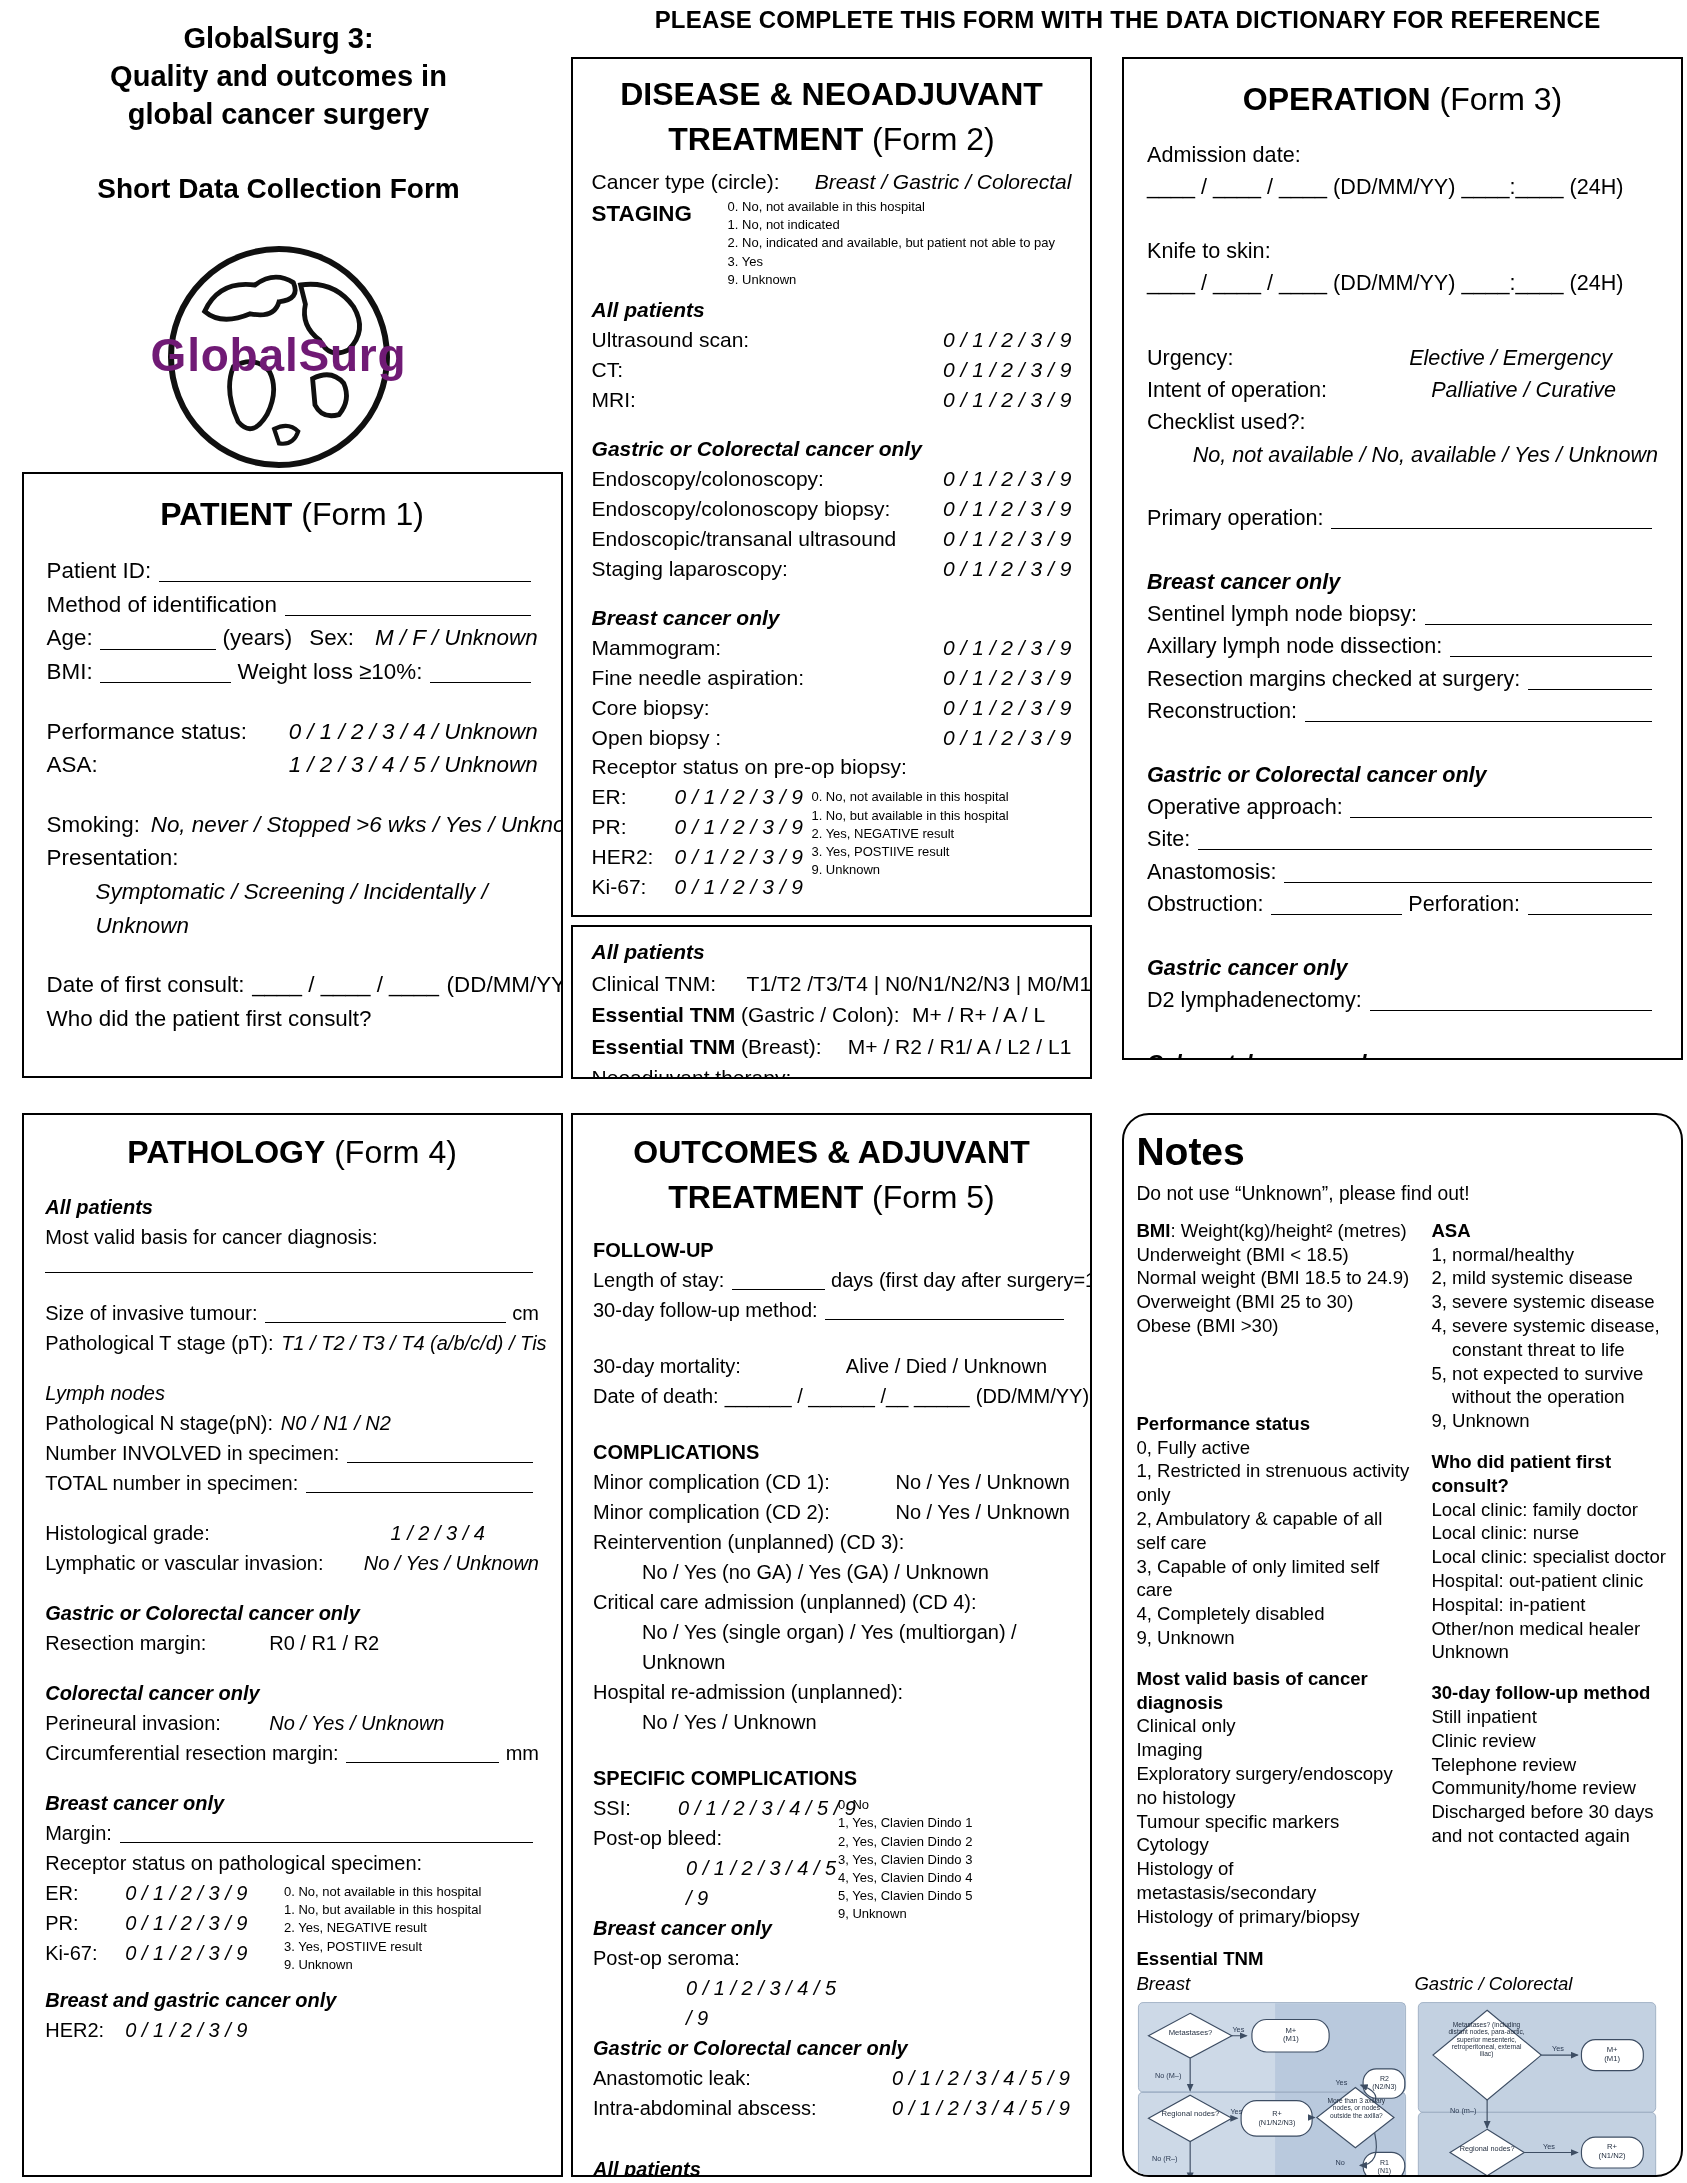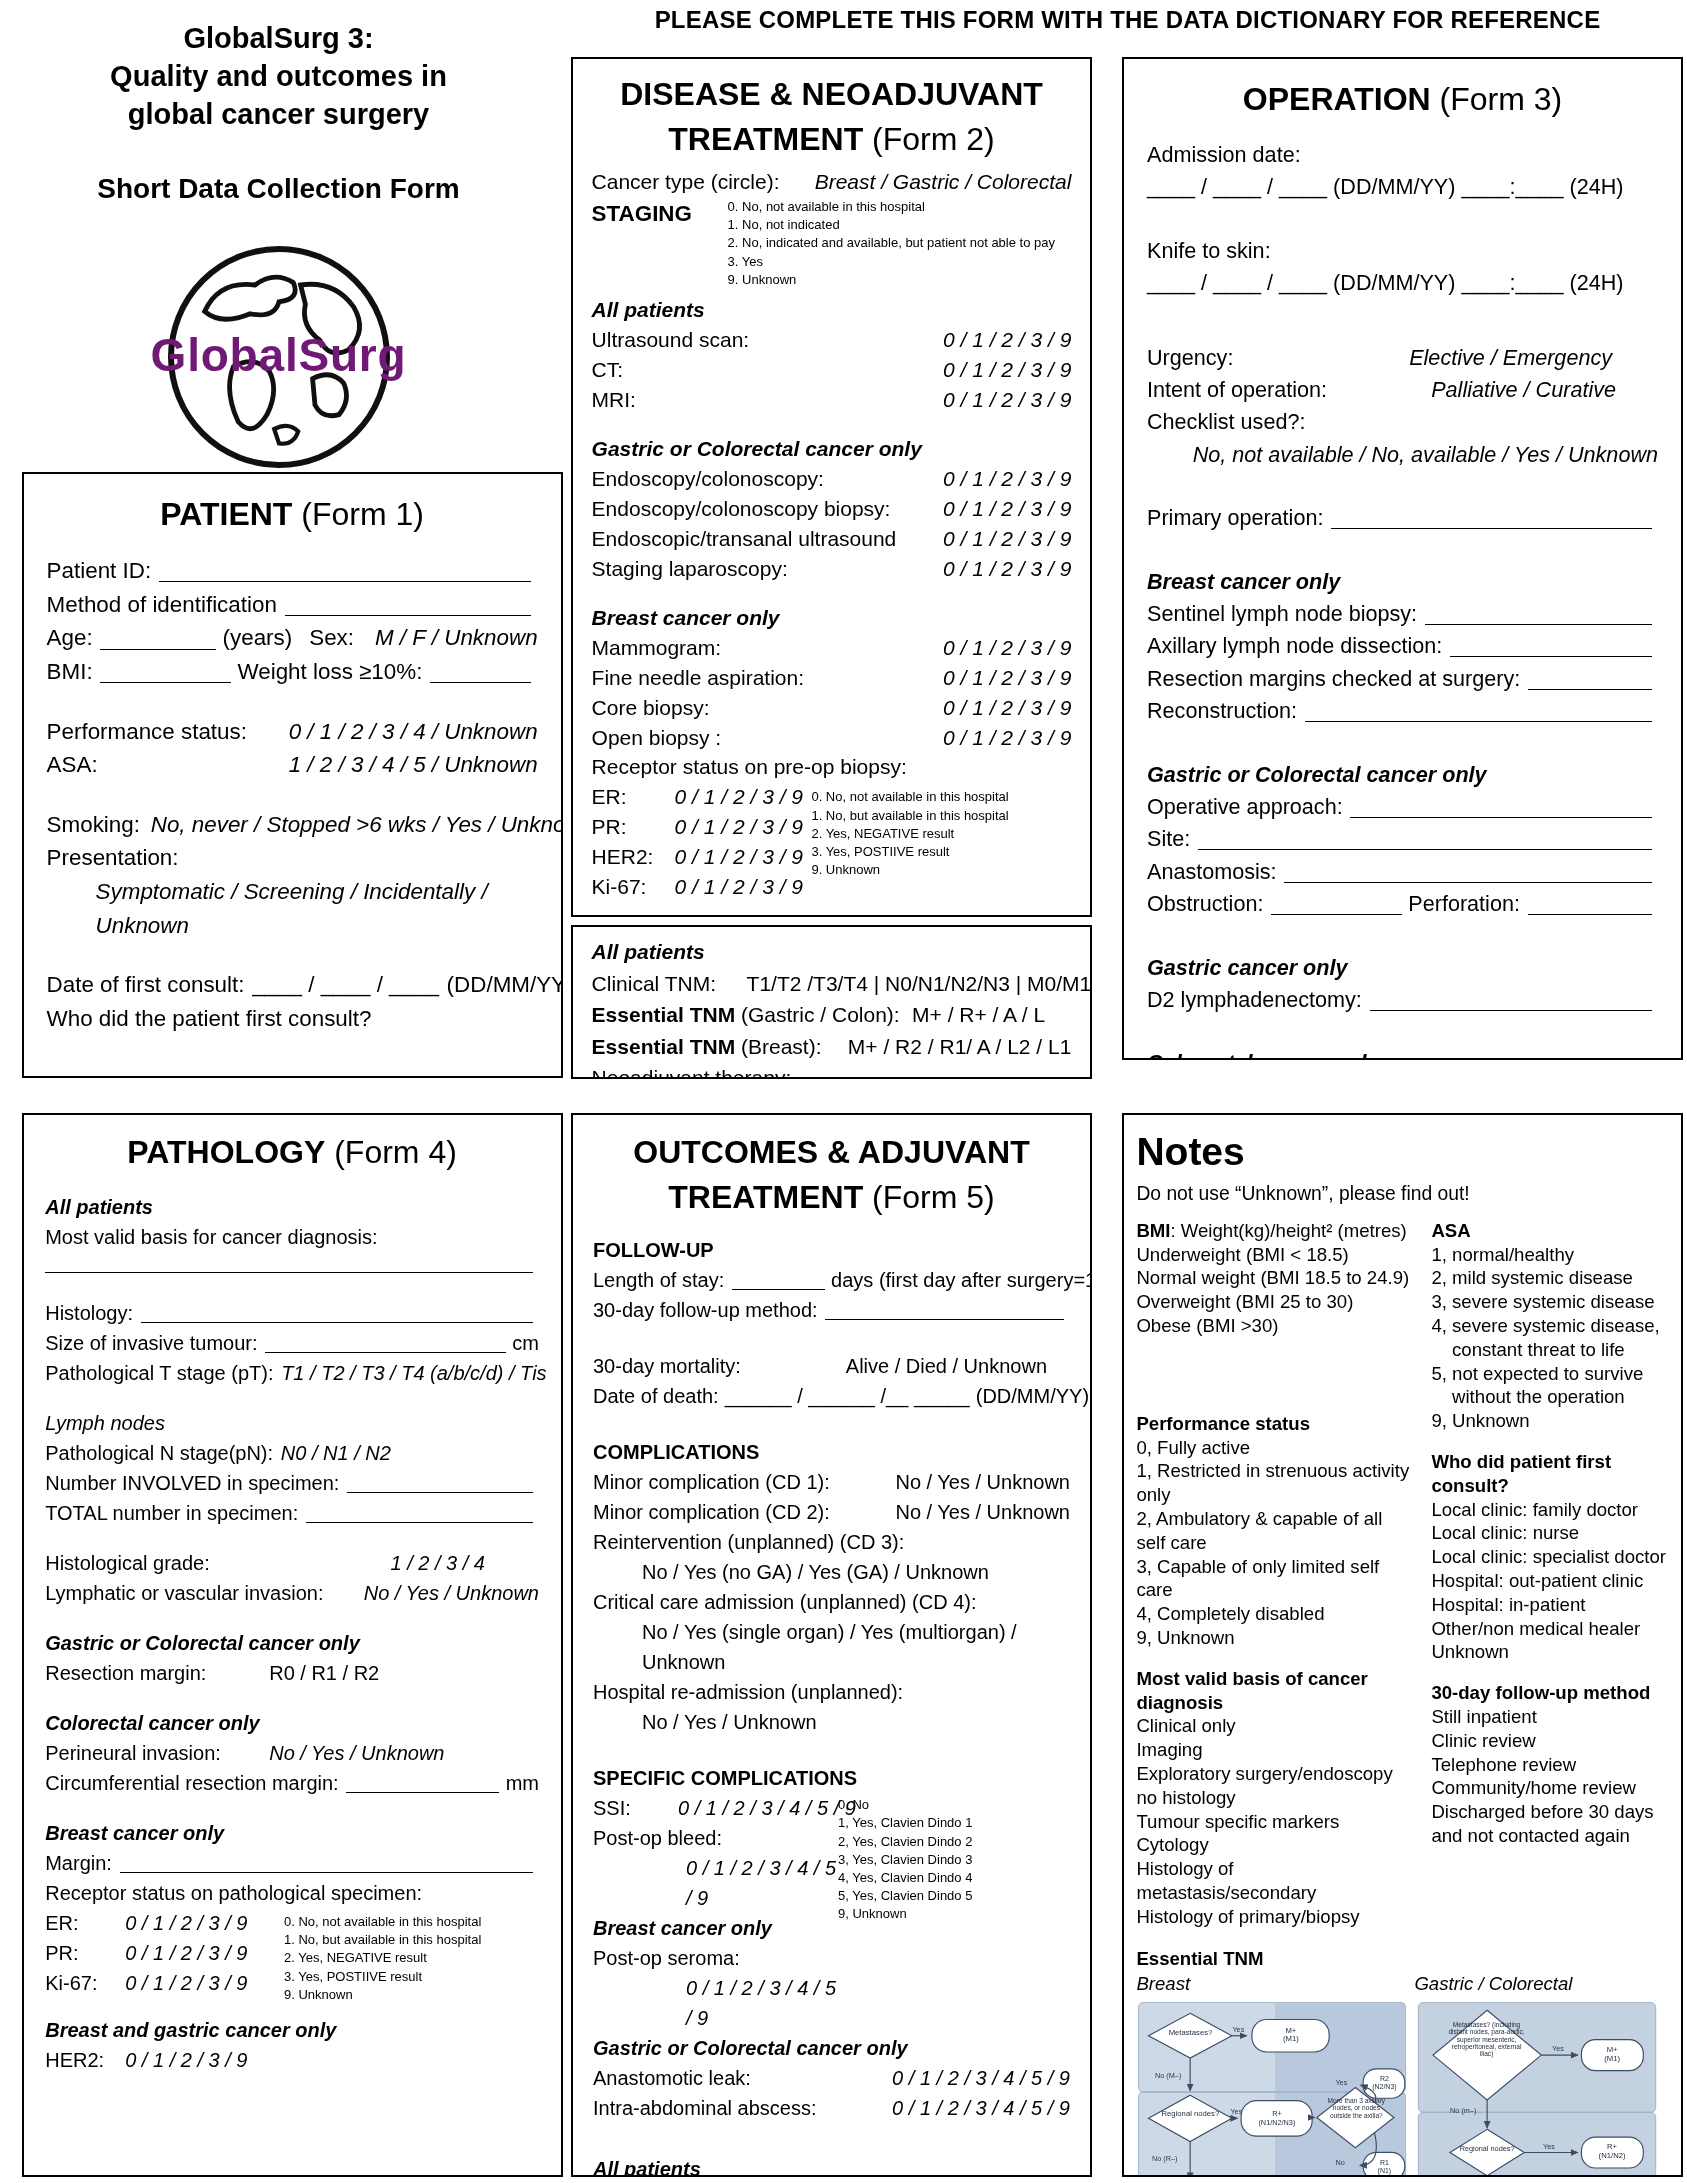--- a/index.html
+++ b/index.html
@@ -19,21 +19,21 @@
     font-size:46px;font-weight:bold;color:#701a75;letter-spacing:0.8px;}
   .brand-link{display:block;margin-top:12.4px;font-size:25px;color:#0000ee;text-decoration:underline;}
 
   .panel{position:absolute;border:2.3px solid #000;background:#fff;box-sizing:border-box;overflow:hidden;}
   #form1{left:21.6px;top:472px;width:541px;height:606px;padding:15.5px 23px;font-size:22.4px;line-height:1.5;}
   #form2a{left:571px;top:57px;width:521px;height:860px;padding:10.8px 18.6px;font-size:21px;line-height:1.42;}
   #form2b{left:571px;top:925px;width:521px;height:154px;padding:9.3px 18.6px;font-size:21px;line-height:1.5;}
   #form3{left:1122px;top:57px;width:561px;height:1003px;padding:15.5px 23px;font-size:21.6px;line-height:1.5;}
   #form4{left:21.6px;top:1113px;width:541px;height:1064px;padding:12.4px 21.6px;font-size:20px;line-height:1.5;}
   #form5{left:571px;top:1113px;width:521px;height:1064px;padding:12.4px 20px;font-size:20px;line-height:1.5;}
-  #notes{left:1122px;top:1113px;width:561px;height:1064px;padding:10.8px 12.4px;font-size:18.6px;line-height:1.28;}
+  #notes{left:1122px;top:1113px;width:561px;height:1064px;padding:10.8px 12.4px;font-size:18.6px;line-height:1.28;border-radius:27px;}
 
   .ptitle{text-align:center;font-size:32px;line-height:1.25;margin:4.6px 0 1.5px;}
   .ptitle .bd{font-weight:bold;}
   .tgap{margin-bottom:20px;}
 
   .bd{font-weight:bold;}
   .it{font-style:italic;}
   .bi{font-weight:bold;font-style:italic;}
 
   .r{display:flex;align-items:flex-end;white-space:nowrap;}
@@ -377,24 +377,20 @@
   <section class="panel" id="form4">
     <div class="ptitle tgap"><span class="bd">PATHOLOGY</span>
       <span>(Form 4)</span></div>
     <div class="bi">All patients</div>
     <div>Most valid basis for cancer diagnosis:</div>
     <div class="gap20"></div>
     <div class="r">
         <span class="bl" style="margin-left:0"></span>
       </div>
     <div class="gap26"></div>
-    <div class="r">
-        <span class="lbl">Histology:</span>
-        <span class="bl"></span>
-      </div>
     <div class="r">
       <span class="lbl">Size of invasive tumour:</span>
       <span class="bl"></span>
       <span>cm</span>
     </div>
     <div class="r">
         <span class="lbl">Pathological T stage (pT):</span>
       <span class="it" style="margin-left:7.7px">T1 / T2 / T3 / T4 (a/b/c/d) / Tis</span>
       </div>
     <div class="gap26"></div>

